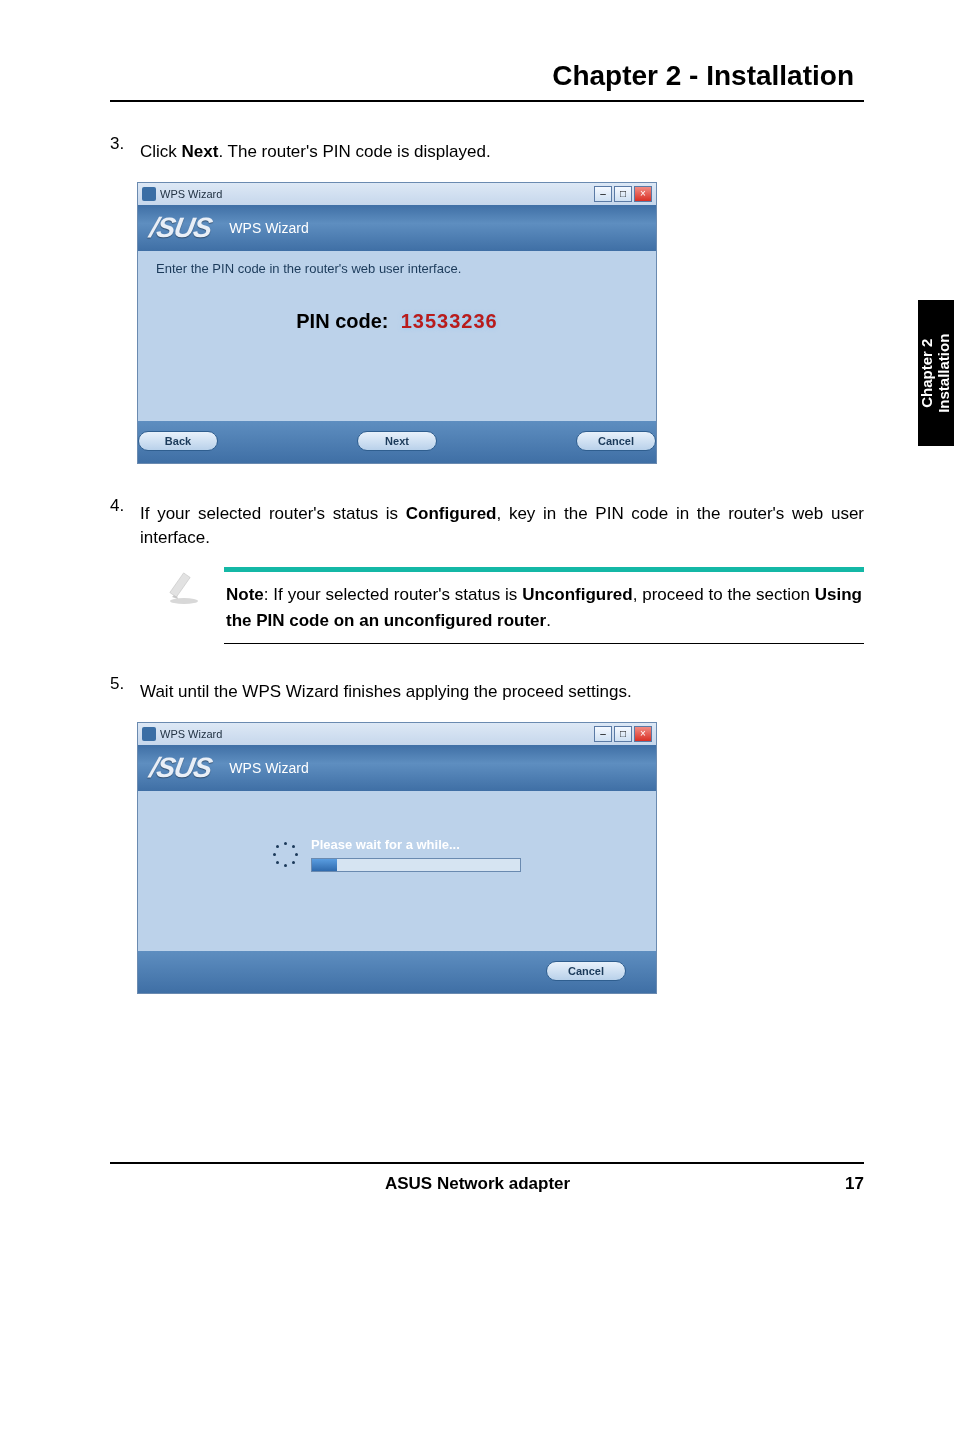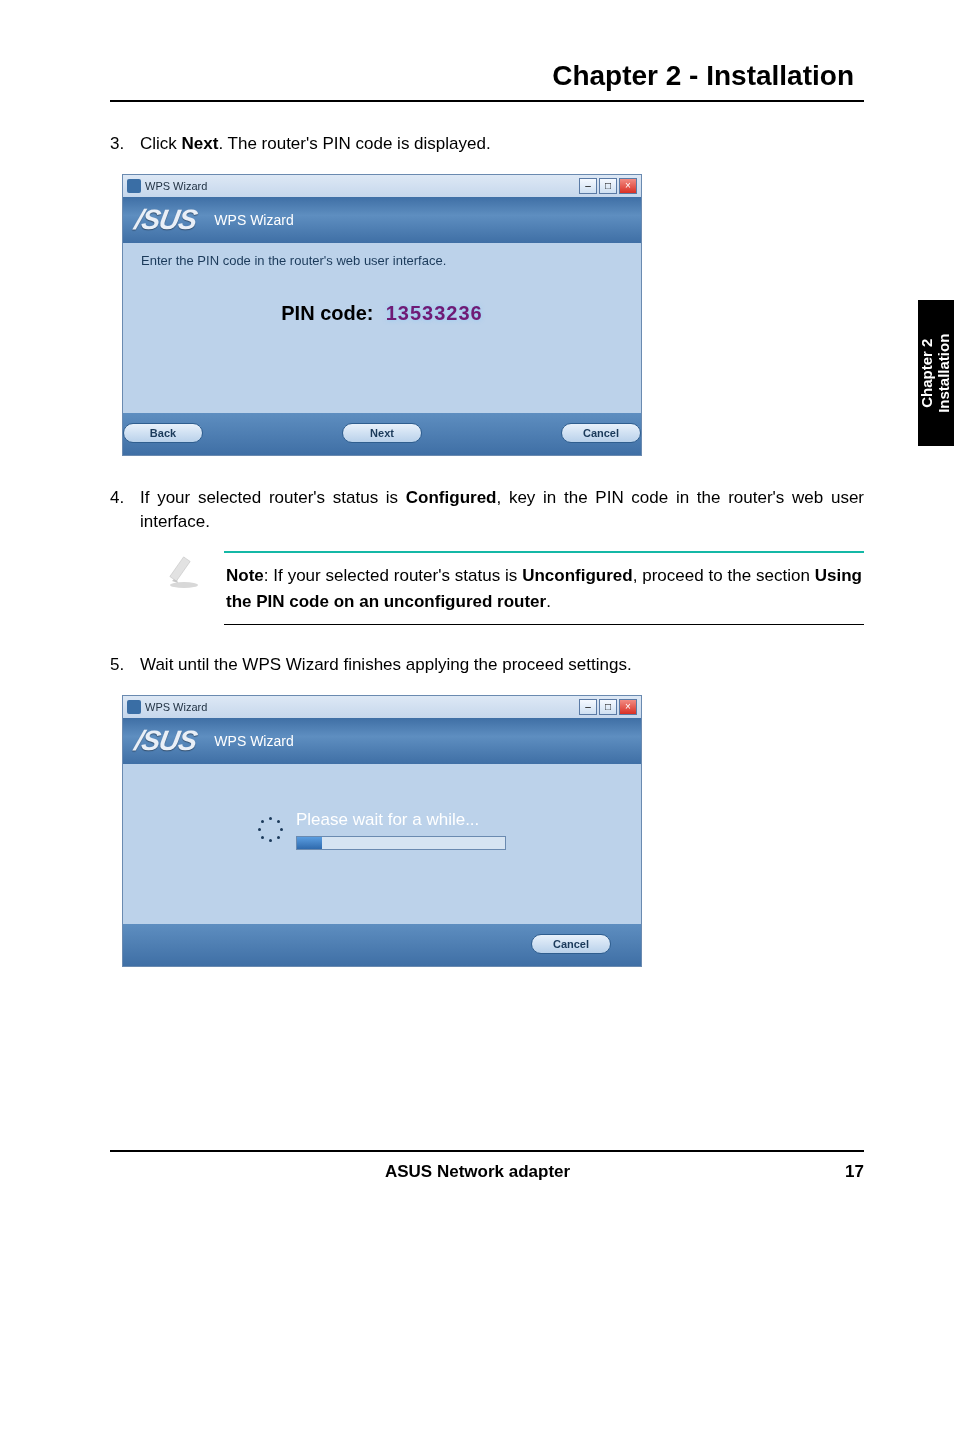--- a/index.html
+++ b/index.html
@@ -3,61 +3,61 @@
 <meta charset="utf-8">
 <style>
   * { box-sizing: border-box; margin: 0; padding: 0; }
   html, body { width: 954px; height: 1438px; background: #fff; font-family: Arial, Helvetica, sans-serif; color: #000; }
   .page { position: relative; width: 954px; height: 1262px; padding: 60px 90px 32px 110px; }
   .chapter-title { text-align: right; font-size: 28px; font-weight: bold; margin-bottom: 8px; padding-right: 10px; }
   .hr-top { border: none; border-top: 2px solid #000; margin-bottom: 30px; }
   .body-text { font-size: 17px; line-height: 1.4; }
   .step { display: flex; margin: 10px 0 18px 0; }
   .step-num { width: 30px; flex-shrink: 0; }
-  .step-body { flex: 1; text-align: justify; }
-  .screenshot-wrap { margin-left: 12px; margin-bottom: 30px; }
+  .step-body { flex: 1; text-align: justify; margin-top: 8px; }
+  .screenshot-wrap { margin-left: 27px; margin-bottom: 30px; }
   
   
   .win { width: 520px; border: 1px solid #6a8ab0; background: #e9eff7; font-size: 11px; }
   .win-titlebar { display:flex; align-items:center; justify-content:space-between; height:22px; background: linear-gradient(#dde8f5,#c6d7ec); padding:0 4px; }
   .win-titlebar .t-left { display:flex; align-items:center; gap:4px; color:#234; }
   .win-icon { width:14px; height:14px; background:#3a6ea5; border-radius:2px; display:inline-block; }
   .win-btns { display:flex; gap:2px; }
   .win-btn { width:18px; height:16px; border:1px solid #5a7aa5; background:linear-gradient(#f5f9ff,#cfe0f2); display:flex; align-items:center; justify-content:center; font-size:10px; line-height:1; }
   .win-btn.close { background:linear-gradient(#f28b82,#d93025); color:#fff; }
   .win-header { display:flex; align-items:center; height:46px; background:linear-gradient(#3f6fa5,#5e8ec0 40%,#3f6fa5); padding:0 12px; }
   .asus-logo { font-family: Arial, sans-serif; font-weight:900; font-style:italic; font-size:28px; color:#e9eff7; letter-spacing:-1px; text-shadow:0 1px 1px rgba(0,0,0,.4); transform:skewX(-10deg); }
   .wps-label { color:#fff; font-size:14px; margin-left:18px; }
   .win-sub { padding:6px 14px; color:#fff; background:linear-gradient(#5e8ec0,#4a79ad); font-size:11px; font-weight:bold; }
   .win-content { background:#bcd2ea; padding:10px 18px 10px 18px; min-height:170px; color:#1b3a5a; }
   .pin-row { text-align:center; margin-top:34px; }
   .pin-label { color:#000000; font-weight:bold; font-size:20px; }
-  .pin-value { color:#701a75; font-weight:bold; font-size:20px; letter-spacing:1px; text-shadow:0 0 4px rgba(120,200,255,.6); }
+  .pin-value { color:#b91c1c; font-weight:bold; font-size:20px; letter-spacing:1px; text-shadow:0 0 4px rgba(120,200,255,.6); }
   .win-footer { display:flex; justify-content:space-between; gap:18px; padding:10px 0 12px; background:linear-gradient(#5e8ec0,#3f6fa5); }
   .wbtn { width:80px; height:20px; border-radius:10px; background:linear-gradient(#e8f1fb,#b9d1ea); border:1px solid #2f5e8f; color:#1b3a5a; font-size:11px; font-weight:bold; display:flex; align-items:center; justify-content:center; }
   
   .progress-wrap { display:flex; align-items:center; justify-content:center; gap:12px; margin-top:36px; }
   .spinner { width:26px; height:26px; position:relative; }
   .spinner span { position:absolute; width:3px; height:3px; background:#1b3a5a; border-radius:50%; }
   .progress-col { display:flex; flex-direction:column; align-items:flex-start; }
-  .progress-title { color:#fff; font-weight:normal; font-size:17px; margin-bottom:6px; }
+  .progress-title { color:#fff; font-weight:bold; font-size:13px; margin-bottom:6px; }
   .progress-bar { width:210px; height:14px; background:#d6e4f2; border:1px solid #6a8ab0; position:relative; }
   .progress-fill { height:100%; background:linear-gradient(#5a9de0,#2f6aad); }
   
   
   .note-block { display:flex; gap:18px; margin:12px 0 28px 56px; align-items:flex-start; }
   .pencil-icon { width:40px; height:40px; flex-shrink:0; }
-  .note-rules { flex:1; border-top:2px solid #14b8a6; border-bottom:1px solid #000; padding:10px 2px; font-size:17px; line-height:1.5; text-align:justify; }
+  .note-rules { flex:1; border-top:5px solid #14b8a6; border-bottom:1px solid #000; padding:10px 2px; font-size:17px; line-height:1.5; text-align:justify; }
   
   
   .side-tab { position:absolute; right:0; top:300px; width:36px; height:146px; background:#000; color:#fff; display:flex; align-items:center; justify-content:center; }
   .side-tab-inner { transform:rotate(-90deg); white-space:nowrap; font-size:15px; font-weight:bold; line-height:1.15; text-align:center; }
   
   
-  .page-footer { position:absolute; left:110px; right:90px; bottom:80px; }
+  .page-footer { position:absolute; left:110px; right:90px; bottom:68px; }
   .hr-bot { border:none; border-top:2px solid #000; margin-bottom:10px; }
   .footer-row { display:flex; justify-content:space-between; font-size:17px; font-weight:bold; }
 </style>
 </head>
 <body>
 
 <div class="page">
   <div class="chapter-title">Chapter 2 - Installation</div>
   <hr class="hr-top">
 

